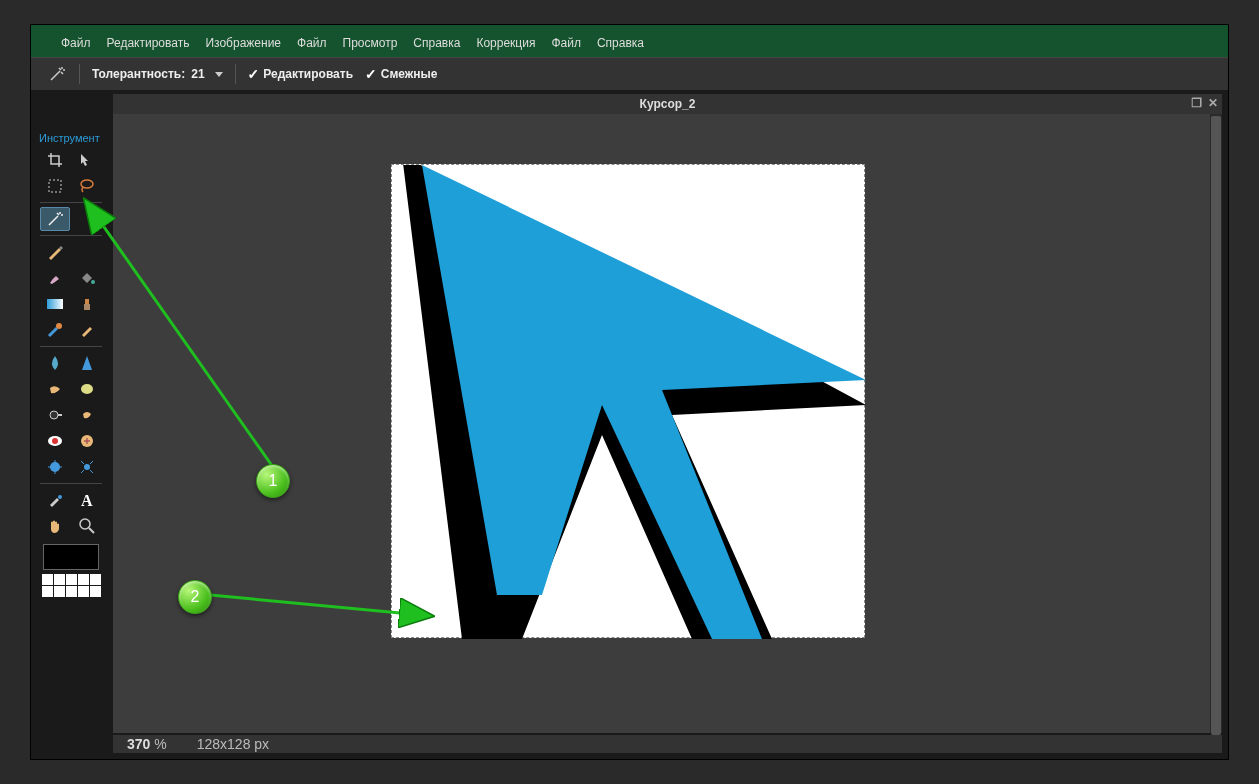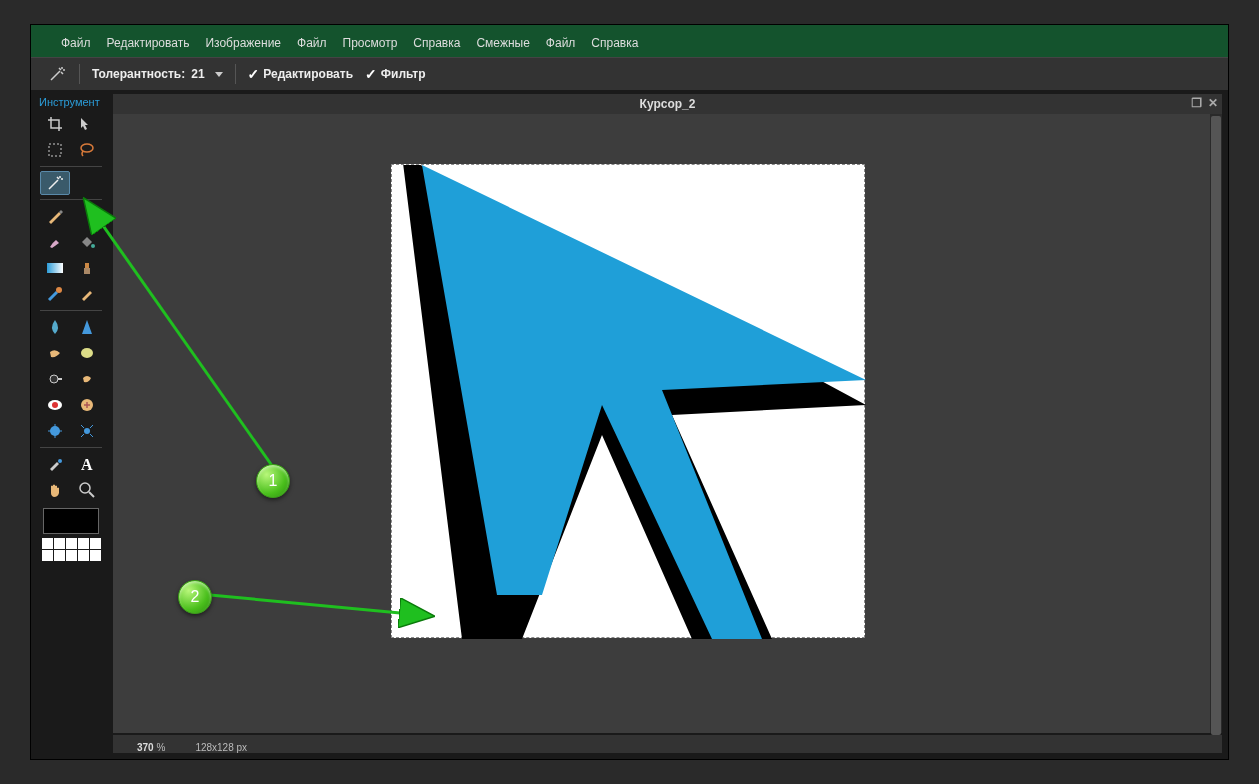--- a/index.html
+++ b/index.html
@@ -51,20 +51,21 @@
 
 .workspace {
   position: absolute;
   top: 65px; bottom: 0; left: 0; right: 0;
   background: #1a1a1a;
   display: flex;
 }
 .tools-panel {
   width: 80px;
   padding: 4px 6px;
+  margin-top: 36px;
 }
 .tools-title { color: #2b9cd8; font-size: 11px; padding: 2px 0 4px 2px; }
 .tool-grid {
   display: grid;
   grid-template-columns: 30px 30px;
   gap: 2px;
   justify-content: center;
 }
 .tool-btn {
   width: 30px; height: 24px;
@@ -123,23 +124,23 @@
   left: 278px; top: 50px;
   width: 474px; height: 474px;
   background: #fff;
   border: 1px dashed #888;
 }
 .scroll-v { position: absolute; right: 0; top: 20px; bottom: 20px; width: 12px; background: #2a2a2a; }
 .scroll-v .thumb { position: absolute; top: 2px; left: 1px; right: 1px; height: 100%; background: #555; border-radius: 2px; }
 .statusbar {
   position: absolute; bottom: 0; left: 0; right: 0; height: 18px;
   background: #333; color: #bbb;
-  display: flex; align-items: flex-end; gap: 30px;
-  padding: 0 24px;
-  font-size: 10px;
+  display: flex; align-items: center; gap: 30px;
+  padding: 0 14px;
+  font-size: 14px;
 }
 .statusbar .pct { font-weight: bold; color: #ddd; }
 
 
 .annotation-svg {
   position: absolute;
   top: 0; left: 0;
   pointer-events: none;
 }
 .bubble {
@@ -160,21 +161,21 @@
 
 <div class="app">
 
   <div class="menubar">
     <span>Файл</span>
     <span>Редактировать</span>
     <span>Изображение</span>
     <span>Файл</span>
     <span>Просмотр</span>
     <span>Справка</span>
-    <span>Смежные</span>
+    <span>Коррекция</span>
     <span>Файл</span>
     <span>Справка</span>
   </div>
 
   <div class="toolbar">
     <div class="tool-icon">
       <svg width="18" height="18" viewBox="0 0 18 18">
           <path d="M3 15 L12 6 M11 3 L13 5 M14 2 L14 4 M15 5 L17 5 M13 7 L15 9" stroke="#ccc" stroke-width="1.5" fill="none"></path>
         </svg>
     </div>
@@ -184,21 +185,21 @@
       <span>21</span>
       <div class="dropdown-btn"></div>
     </div>
     <div class="divider"></div>
     <div class="checkbox">
       <span class="check">✓</span>
       <span>Редактировать</span>
     </div>
     <div class="checkbox">
       <span class="check">✓</span>
-      <span>Фильтр</span>
+      <span>Смежные</span>
     </div>
   </div>
 
   <div class="workspace">
 
     <div class="tools-panel">
       <div class="tools-title">Инструмент</div>
       <div class="tool-grid">
 
         <div class="tool-btn">

